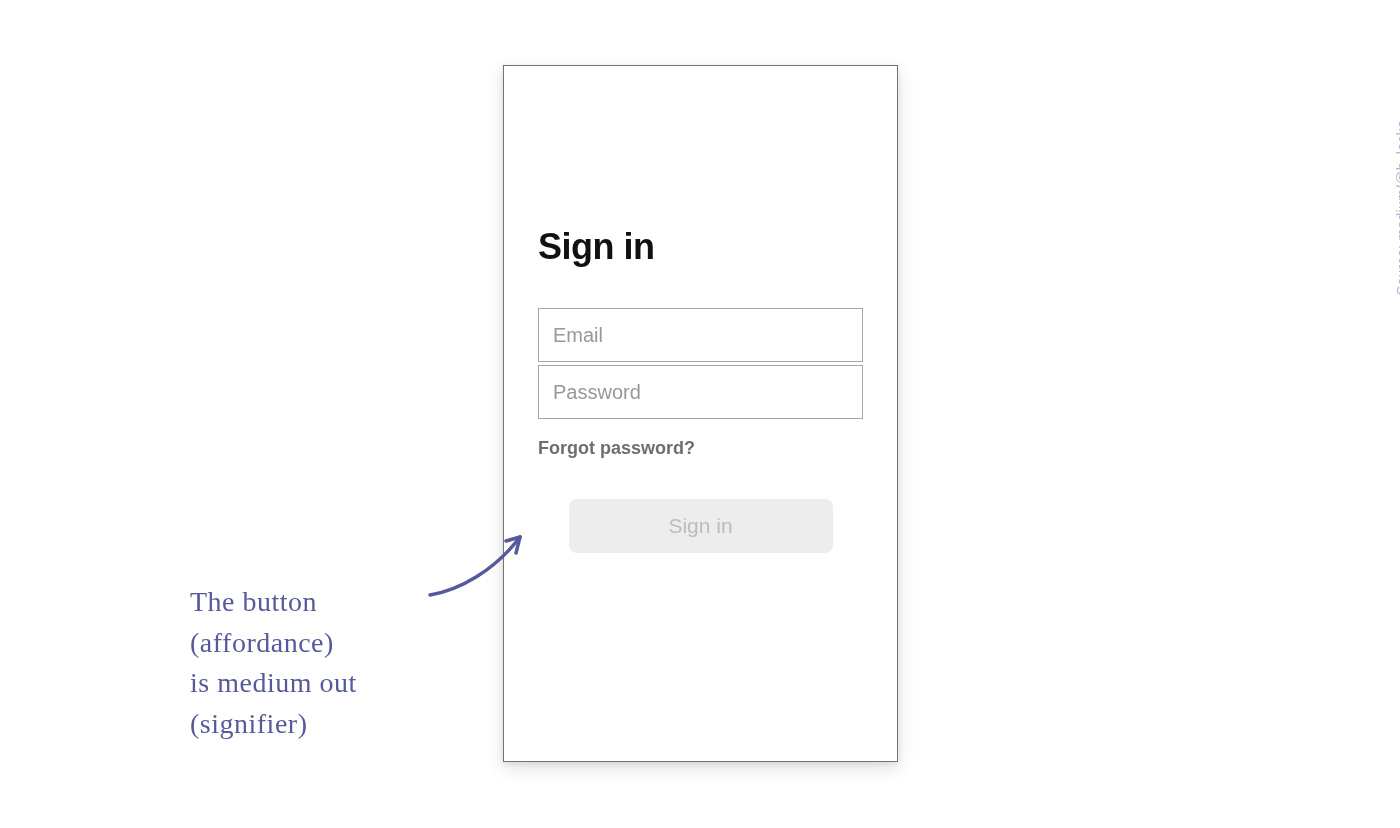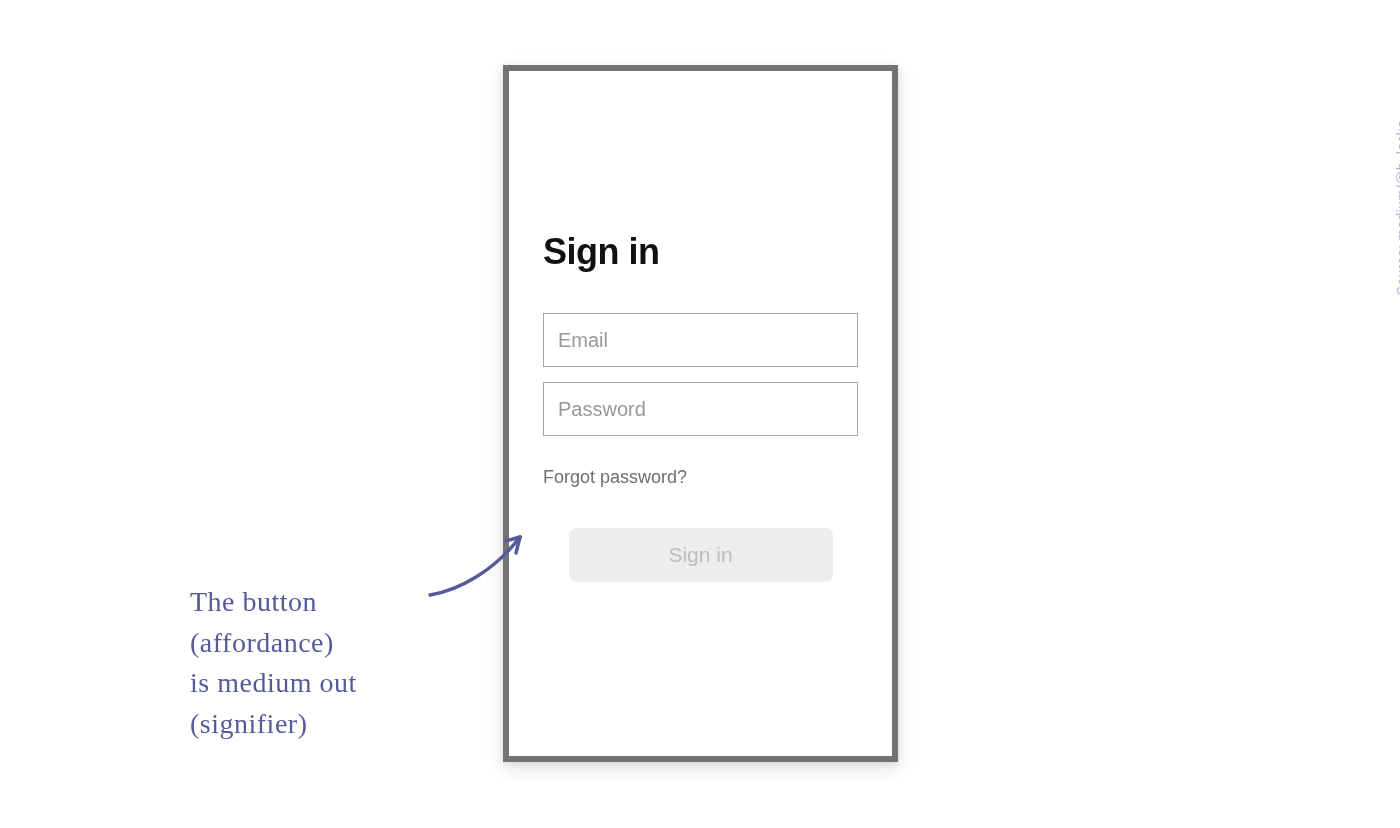--- a/index.html
+++ b/index.html
@@ -15,21 +15,21 @@
       position: relative;
       overflow: hidden;
     }
     .phone-frame {
       position: absolute;
       left: 503px;
       top: 65px;
       width: 395px;
       height: 697px;
       background: #ffffff;
-      border: 6px solid #737373;
+      border: 1px solid #737373;
       box-shadow: 0 6px 18px rgba(0,0,0,0.12), 0 2px 6px rgba(0,0,0,0.08);
       padding: 0 34px;
     }
     .heading {
       margin-top: 160px;
       font-size: 36px;
       font-weight: 700;
       color: #111111;
       letter-spacing: -0.5px;
     }
@@ -37,30 +37,30 @@
       margin-top: 40px;
     }
     .text-input {
       width: 100%;
       height: 54px;
       border: 1px solid #a6a6a6;
       background: #ffffff;
       font-size: 20px;
       color: #333;
       padding: 0 14px;
-      margin-bottom: 15px;
+      margin-bottom: 3px;
       outline: none;
     }
     .text-input::placeholder {
       color: #989898;
     }
     .forgot {
       margin-top: 16px;
       font-size: 18px;
-      font-weight: 400;
+      font-weight: 700;
       color: #6e6e6e;
       cursor: pointer;
       display: inline-block;
     }
     .signin-btn {
       display: block;
       width: 264px;
       height: 54px;
       margin: 40px auto 0 auto;
       border: none;

